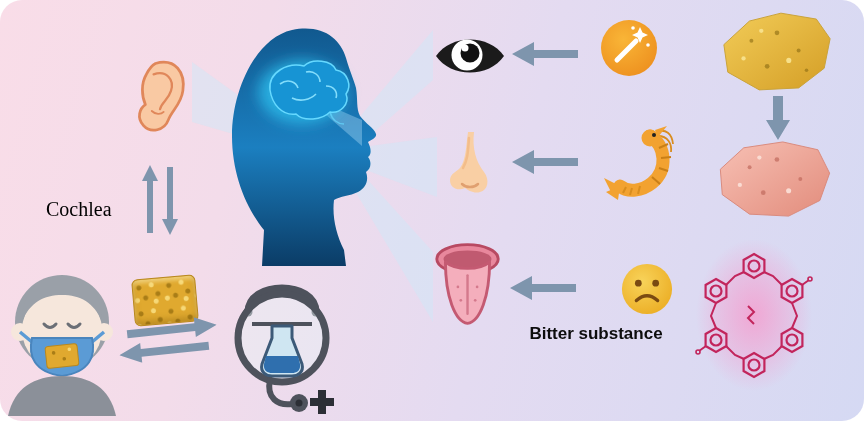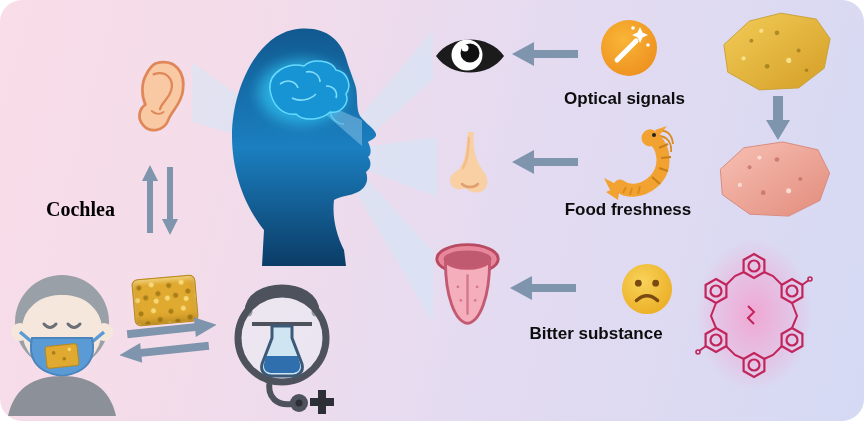--- a/index.html
+++ b/index.html
@@ -8,21 +8,21 @@
     border-radius:22px;
     background:linear-gradient(105deg,#f9dde8 0%,#f3dcea 28%,#e4dbf1 58%,#d5d9f3 100%);
     font-family:"Liberation Sans",sans-serif;
   }
   .abs{position:absolute;}
   .label{
     font-family:"Liberation Sans",sans-serif;font-weight:700;font-size:17px;
     color:#0d0d0d;text-align:center;white-space:nowrap;
   }
   .cochlea{
-    font-family:"Liberation Serif",serif;font-weight:700;font-size:20px;color:#000;
+    font-family:"Liberation Serif",serif;font-weight:400;font-size:20px;color:#000;
   }
   .sponge{
     background-color:#e0a92f;
     background-image:
       radial-gradient(circle at 20% 30%, #a97d17 2px, transparent 3px),
       radial-gradient(circle at 62% 22%, #f6d877 2px, transparent 3px),
       radial-gradient(circle at 40% 70%, #a97d17 2px, transparent 3px),
       radial-gradient(circle at 82% 58%, #a97d17 2px, transparent 3px),
       radial-gradient(circle at 74% 86%, #f6d877 2px, transparent 3px),
       radial-gradient(circle at 12% 78%, #f6d877 2px, transparent 3px);
@@ -185,21 +185,20 @@
   <div class="abs" style="left:600px;top:19px">
     <svg width="58" height="58" viewBox="0 0 58 58">
       <circle cx="29" cy="29" r="28" fill="url(#gradWand)"></circle>
       <line x1="17" y1="41" x2="36" y2="22" stroke="#ffffff" stroke-width="5" stroke-linecap="round"></line>
       <polygon points="40,8 42.5,13.5 48,16 42.5,18.5 40,24 37.5,18.5 32,16 37.5,13.5" fill="#ffffff"></polygon>
       <circle cx="48" cy="26" r="1.8" fill="#ffffff"></circle>
       <circle cx="33" cy="9" r="1.8" fill="#ffffff"></circle>
     </svg>
   </div>
 
-  <div class="abs label" style="left:542px;top:89px;width:165px">Optical signals</div>
 
   <div class="abs" style="left:716px;top:11px">
     <svg width="120" height="84" viewBox="0 0 122 85">
       <polygon points="8,34 34,10 66,2 102,8 116,28 110,58 84,78 44,80 12,62" fill="url(#gradYellow)" stroke="#c9a23a"></polygon>
       <circle cx="36" cy="30" r="2" fill="#8a6a12" opacity="0.6"></circle>
       <circle cx="62" cy="22" r="2.4" fill="#8a6a12" opacity="0.6"></circle>
       <circle cx="84" cy="40" r="2" fill="#8a6a12" opacity="0.6"></circle>
       <circle cx="52" cy="56" r="2.4" fill="#8a6a12" opacity="0.6"></circle>
       <circle cx="92" cy="60" r="1.8" fill="#8a6a12" opacity="0.6"></circle>
       <circle cx="46" cy="20" r="2.2" fill="#f7e08a"></circle>
@@ -250,21 +249,20 @@
       <polygon points="28,64 14,70 26,78" fill="#f2a231"></polygon>
       <path d="M58,14 C74,24 76,48 60,61 C50,69 36,71 28,64" stroke="#f2a231" stroke-width="13" fill="none" stroke-linecap="round"></path>
       <path d="M67,26 L76,22 M69,36 L79,35 M67,46 L76,49 M60,55 L68,62" stroke="#c97f17" stroke-width="2"></path>
       <path d="M48,64 L46,72 M40,66 L38,73 M34,65 L31,71" stroke="#d98d1f" stroke-width="2"></path>
       <circle cx="58" cy="16" r="8.5" fill="#f2a231"></circle>
       <polygon points="63,8 75,4 66,15" fill="#f2a231"></polygon>
       <circle cx="62" cy="13" r="2" fill="#222222"></circle>
     </svg>
   </div>
 
-  <div class="abs label" style="left:548px;top:200px;width:160px">Food freshness</div>
 
   <div class="abs" style="left:432px;top:240px">
     <svg width="72" height="88" viewBox="0 0 75 90">
       <ellipse cx="37" cy="19" rx="32" ry="15" fill="#e8879c" stroke="#b84a62" stroke-width="3"></ellipse>
       <ellipse cx="37" cy="19" rx="25" ry="9" fill="#c05a70"></ellipse>
       <path d="M14,22 C14,58 24,84 37,86 C50,84 60,58 60,22 C50,31 24,31 14,22 Z" fill="#f4aebc" stroke="#c45a72" stroke-width="3" stroke-linejoin="round"></path>
       <path d="M37,36 L37,76" stroke="#d4798c" stroke-width="2.5" stroke-linecap="round"></path>
       <circle cx="27" cy="48" r="1.4" fill="#d4798c"></circle>
       <circle cx="47" cy="48" r="1.4" fill="#d4798c"></circle>
       <circle cx="30" cy="62" r="1.4" fill="#d4798c"></circle>

